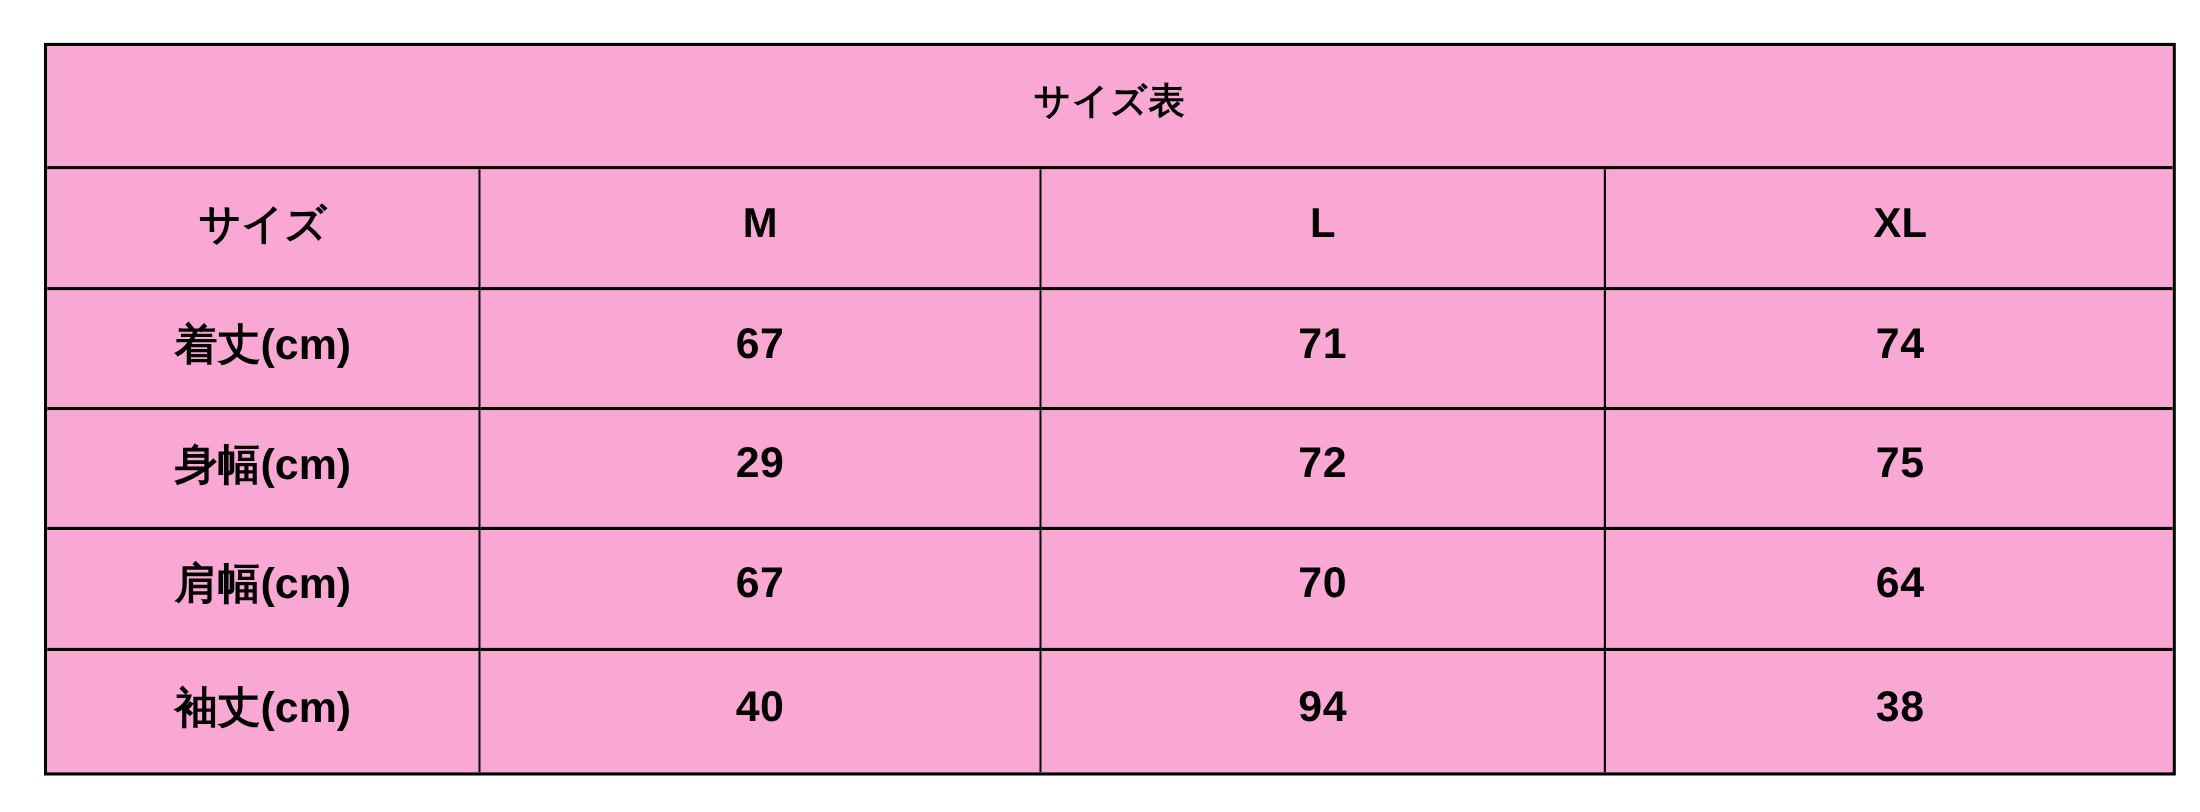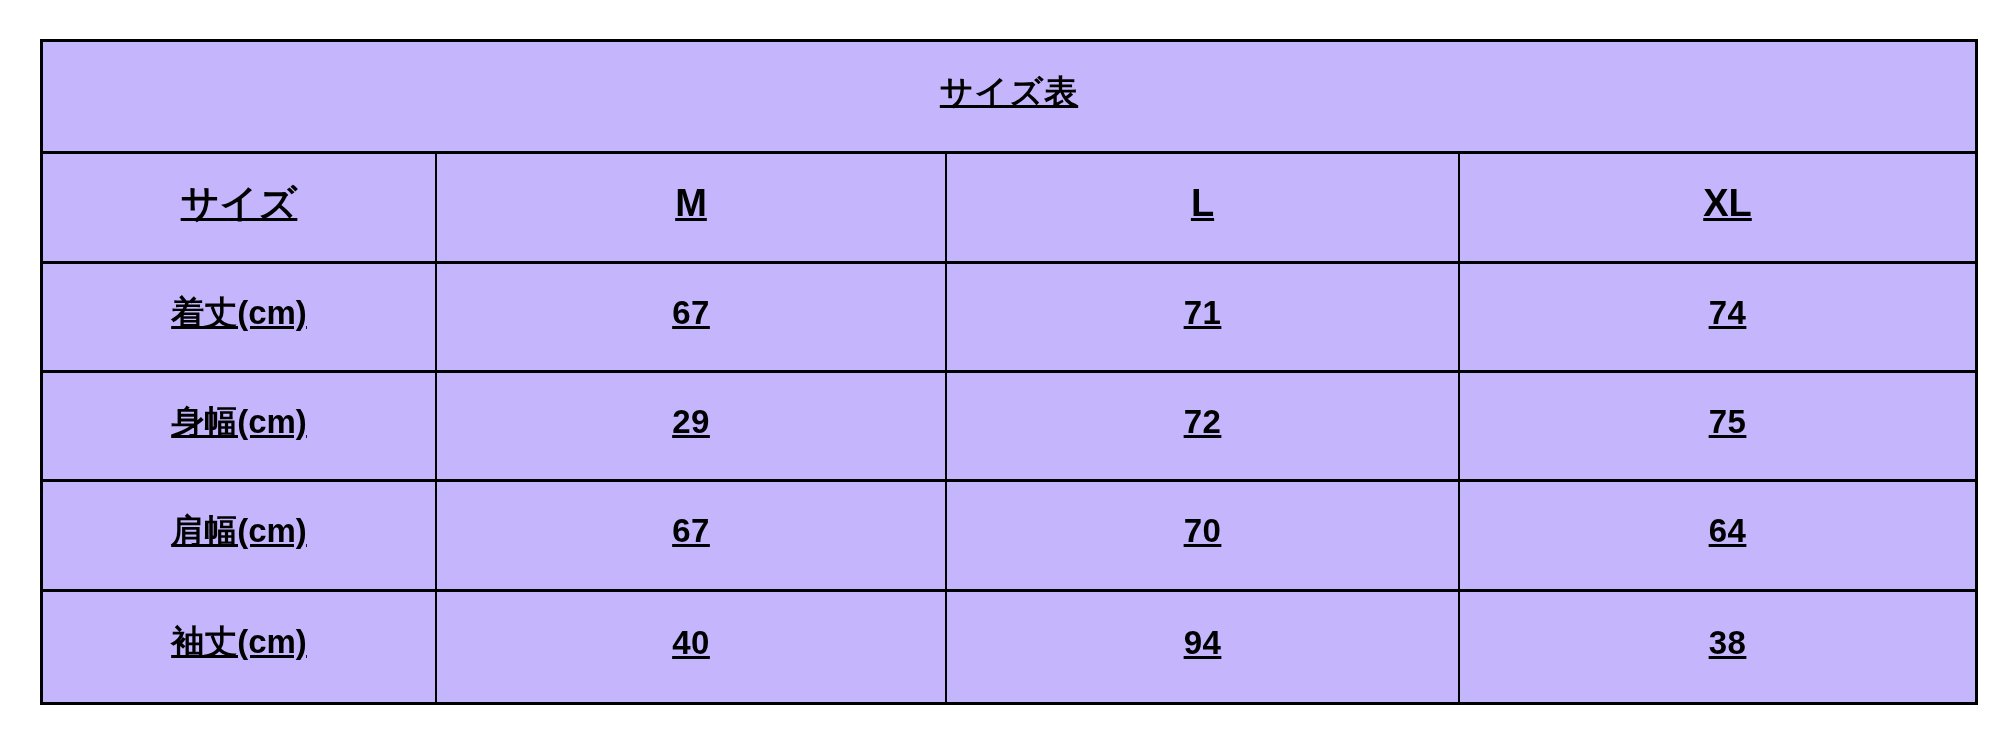--- a/index.html
+++ b/index.html
@@ -30,35 +30,34 @@
 
   .t-row { display: contents; }
 
   .cell {
     display: flex;
     align-items: center;
     justify-content: center;
     border-right: 2px solid #000000;
     border-bottom: 3px solid #000000;
     padding-bottom: 8px;
-    background: #c4b5fd;
+    background: #f9a8d4;
     white-space: nowrap;
-    text-decoration: underline;
   }
 
   .title-cell {
     grid-column: 1 / -1;
     border-right: none;
     font-size: 33px;
     letter-spacing: 1px;
   }
 
   .header-cell { font-size: 38px; }
-  .row-label   { font-size: 33px; }
-  .value-cell  { font-size: 33px; letter-spacing: 0.5px; }
+  .row-label   { font-size: 39px; }
+  .value-cell  { font-size: 39px; letter-spacing: 0.5px; }
 
   .last-col { border-right: none; padding-left: 20px; }
   .last-row .cell { border-bottom: none; }
 </style>
 </head>
 <body>
 
 <div class="size-table">
 
   <div class="cell title-cell">サイズ表</div>

